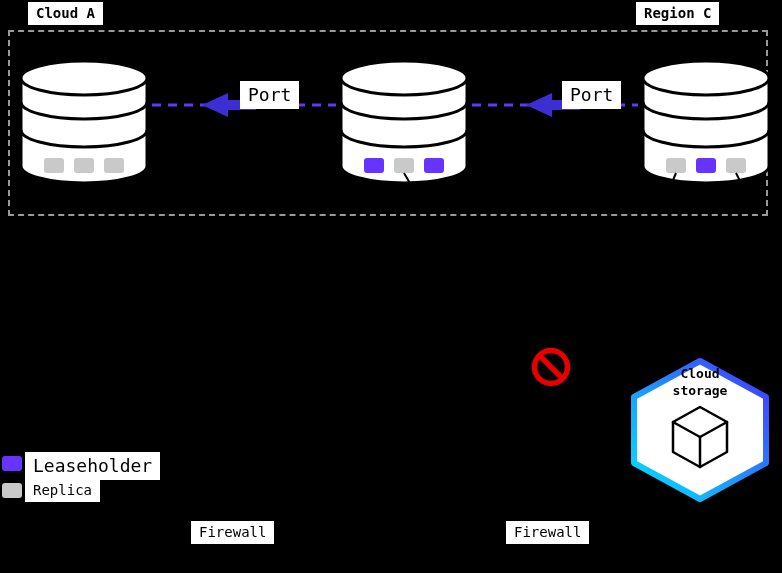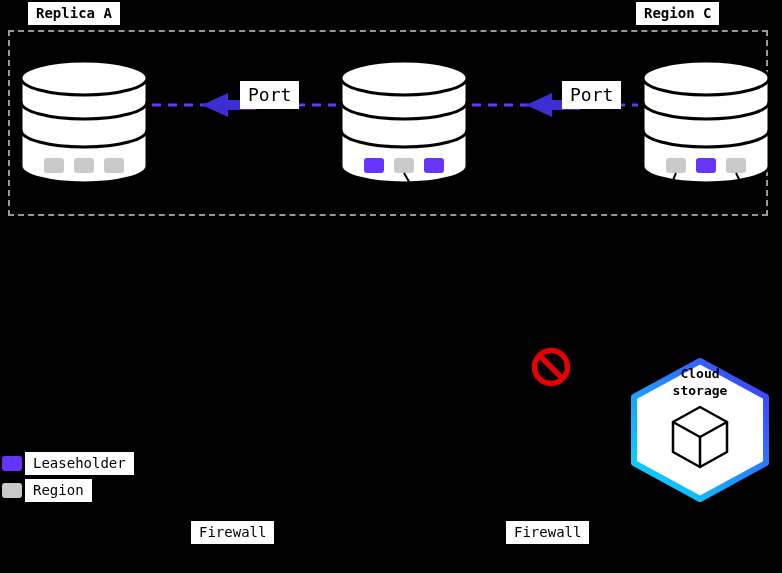--- a/index.html
+++ b/index.html
@@ -41,21 +41,21 @@
     color:#000;font-weight:bold;font-size:13px;line-height:1.3;
   }
 </style>
 </head>
 <body>
 
 <div class="canvas">
 
   <div class="boundary"></div>
 
-  <div class="tag bold" style="left:28px;top:2px">Replica A</div>
+  <div class="tag bold" style="left:28px;top:2px">Cloud A</div>
   <div class="tag bold" style="left:636px;top:2px">Region C</div>
 
   <svg style="left:150px;top:90px" width="188" height="30" viewBox="0 0 188 30">
     <line class="dash-line" x1="2" y1="15" x2="186" y2="15"></line>
     <polygon class="block-arrow" points="52,15 78,3 78,10 106,10 106,20 78,20 78,27"></polygon>
   </svg>
 
   <svg style="left:470px;top:90px" width="170" height="30" viewBox="0 0 170 30">
     <line class="dash-line" x1="2" y1="15" x2="168" y2="15"></line>
     <polygon class="block-arrow" points="56,15 82,3 82,10 110,10 110,20 82,20 82,27"></polygon>
@@ -113,20 +113,20 @@
     <g class="cube">
       <polygon points="75,52 102,67 102,97 75,112 48,97 48,67"></polygon>
       <line x1="48" y1="67" x2="75" y2="82"></line>
       <line x1="102" y1="67" x2="75" y2="82"></line>
       <line x1="75" y1="82" x2="75" y2="112"></line>
     </g>
   </svg>
   <div class="cloud-label">Cloud storage</div>
 
   <div class="legend-swatch" style="left:2px;top:456px" data-role="leaseholder"></div>
-  <div class="tag" style="left:25px;top:452px;font-size:14px">Leaseholder</div>
+  <div class="tag" style="left:25px;top:452px;font-size:18px">Leaseholder</div>
   <div class="legend-swatch" style="left:2px;top:483px" data-role="replica"></div>
-  <div class="tag" style="left:25px;top:479px;font-size:14px">Region</div>
+  <div class="tag" style="left:25px;top:479px;font-size:14px">Replica</div>
 
   <div class="tag" style="left:191px;top:521px;font-size:14px">Firewall</div>
   <div class="tag" style="left:506px;top:521px;font-size:14px">Firewall</div>
 
 </div>
 
 </body></html>

